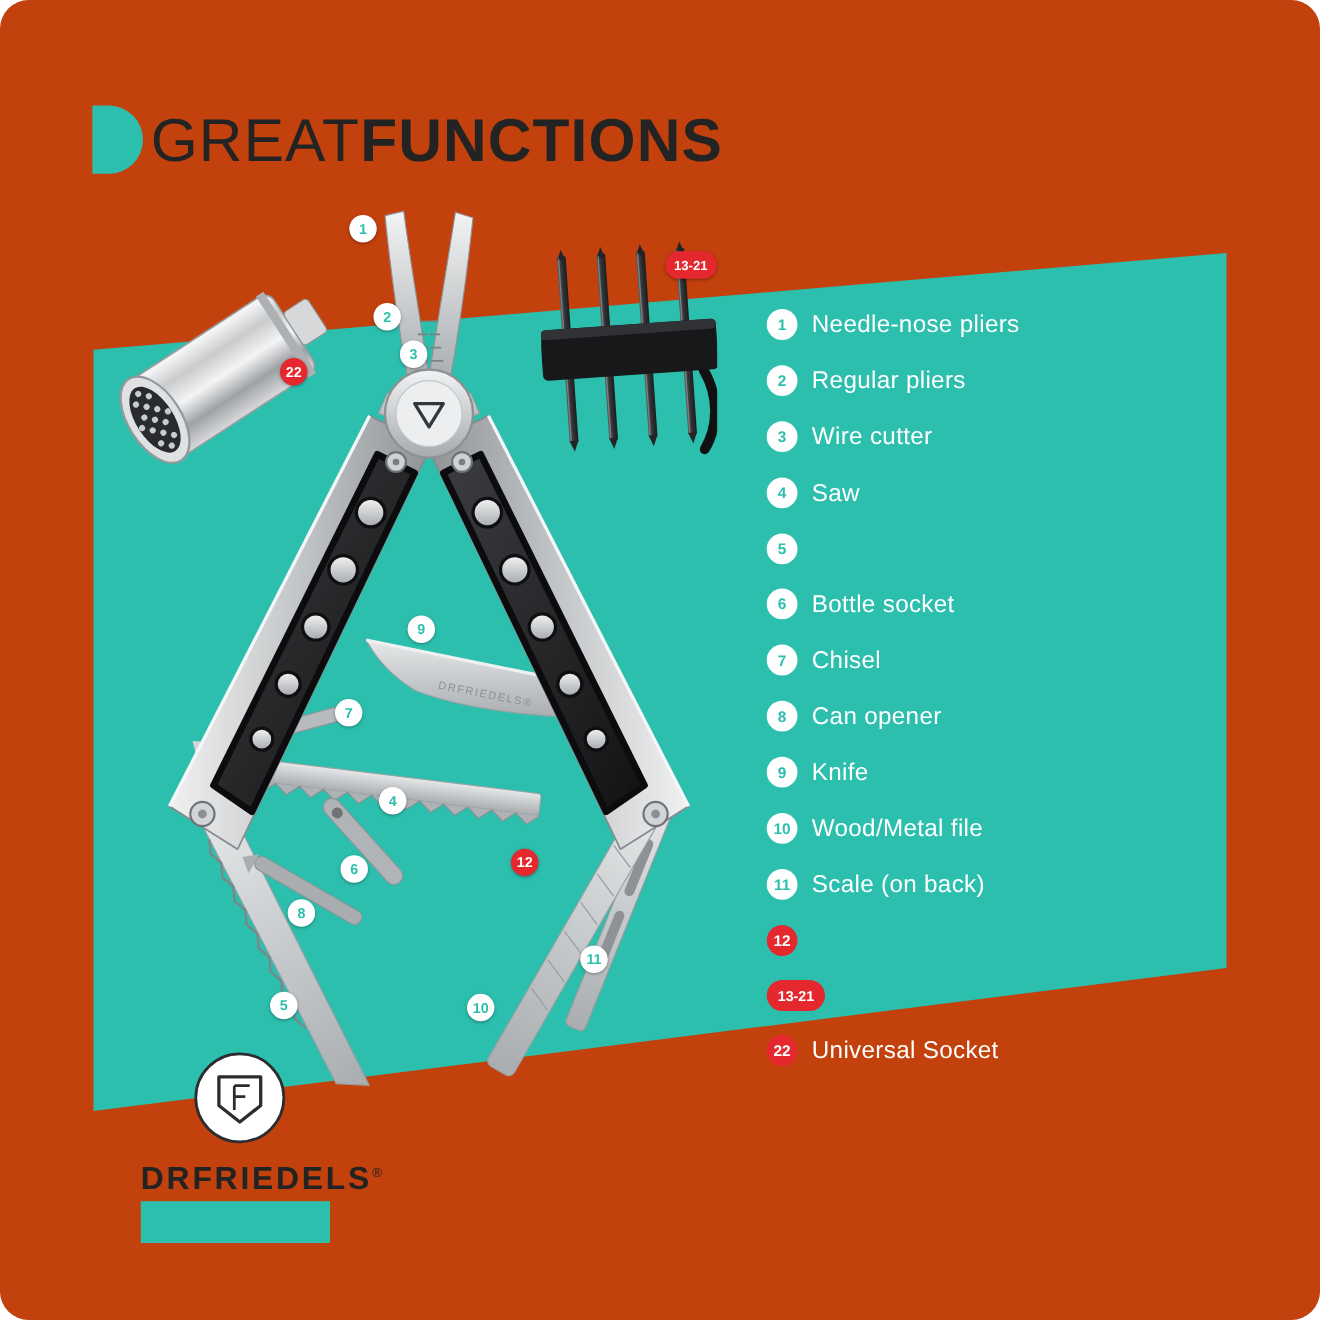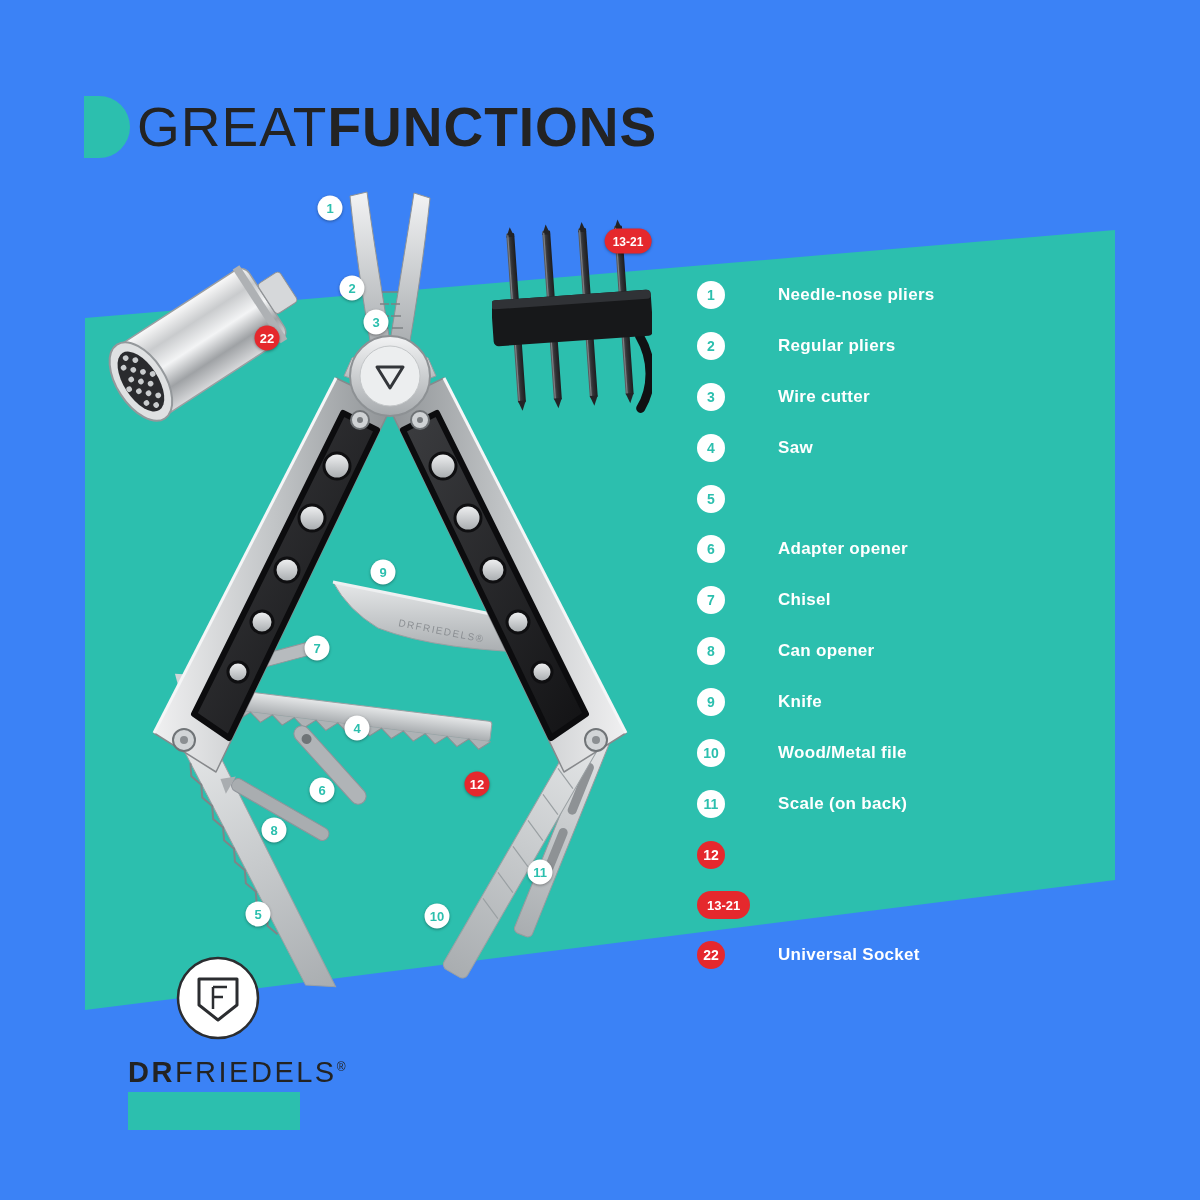--- a/index.html
+++ b/index.html
@@ -2,22 +2,22 @@
 <html><head>
 <meta charset="utf-8">
 <style>
   :root{
     --teal:#2CBFAE;
     --red:#E5282D;
     --dark:#232323;
   }
   html,body{margin:0;padding:0;background:#fff;}
   .page{
-    position:relative;width:1200px;height:1200px;background:#3b82f6;overflow:hidden;
-    font-family:"Liberation Sans",sans-serif;color:var(--dark);
+    position:relative;width:1200px;height:1200px;background:#c2410c;overflow:hidden;
+    font-family:"Liberation Sans",sans-serif;color:var(--dark);border-radius:26px;
   }
   .band-svg{position:absolute;left:0;top:0;width:1200px;height:1200px;z-index:0;}
 
   
   .header{position:absolute;left:84px;top:96px;display:flex;align-items:center;z-index:6;}
   .title-accent{width:46px;height:62px;background:var(--teal);border-radius:0 31px 31px 0;margin-right:7px;}
   .title{margin:0;font-size:55px;line-height:62px;letter-spacing:1px;color:var(--dark);white-space:nowrap;}
   .title .light{font-weight:400;}
   .title .bold{font-weight:700;}
 
@@ -44,29 +44,29 @@
   .feature-row{display:flex;align-items:flex-start;gap:13px;margin-bottom:21px;}
   .feature-badge{
     flex:none;min-width:28px;height:28px;border-radius:14px;margin-top:1px;
     display:flex;align-items:center;justify-content:center;
     font-weight:700;font-size:14px;box-sizing:border-box;
   }
   .badge-white{background:#fff;color:var(--teal);}
   .badge-red{background:var(--red);color:#fff;}
   .badge-redpill{background:var(--red);color:#fff;padding:0 10px;font-size:13px;}
   .feature-label{
-    color:#fff;font-size:17px;line-height:30px;font-weight:700;
-    letter-spacing:.3px;white-space:pre-line;margin-left:40px;
+    color:#fff;font-size:22px;line-height:30px;font-weight:400;
+    letter-spacing:.3px;white-space:pre-line;
   }
 
   
   .brand-logo{position:absolute;left:168px;top:952px;z-index:3;}
   .brand-text{position:absolute;left:128px;top:1056px;z-index:3;font-size:29px;letter-spacing:2.5px;color:var(--dark);white-space:nowrap;}
   .brand-text .bold{font-weight:700;}
-  .brand-text .light{font-weight:400;text-align:center;}
+  .brand-text .light{font-weight:700;text-align:center;}
   .brand-text .reg{font-size:12px;vertical-align:super;letter-spacing:0;}
   .brand-bar{position:absolute;left:128px;top:1092px;width:172px;height:38px;background:var(--teal);z-index:1;}
 </style>
 </head>
 <body>
 
 <div class="page">
 
   <svg class="band-svg" viewBox="0 0 1200 1200">
     <polygon points="85,318 1115,230 1115,880 85,1010" fill="#2CBFAE"></polygon>
@@ -309,21 +309,21 @@
     <div class="feature-badge badge-white">4</div>
     <div class="feature-label">Saw</div>
   </div>
 
   <div class="feature-row">
     <div class="feature-badge badge-white">5</div>
   </div>
 
   <div class="feature-row">
     <div class="feature-badge badge-white">6</div>
-    <div class="feature-label">Adapter opener</div>
+    <div class="feature-label">Bottle socket</div>
   </div>
 
   <div class="feature-row">
     <div class="feature-badge badge-white">7</div>
     <div class="feature-label">Chisel</div>
   </div>
 
   <div class="feature-row">
     <div class="feature-badge badge-white">8</div>
     <div class="feature-label">Can opener</div>

